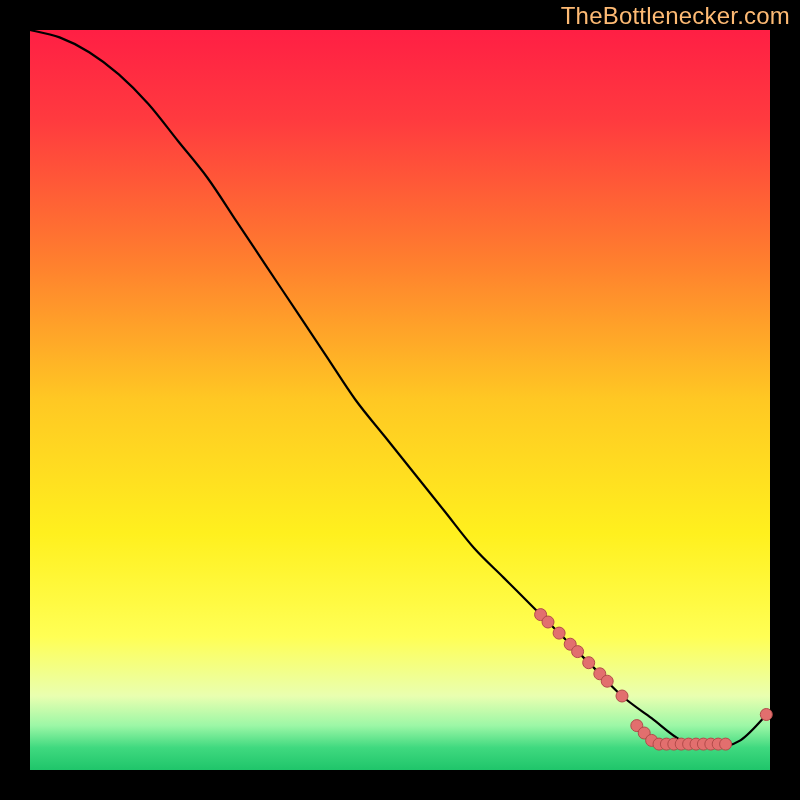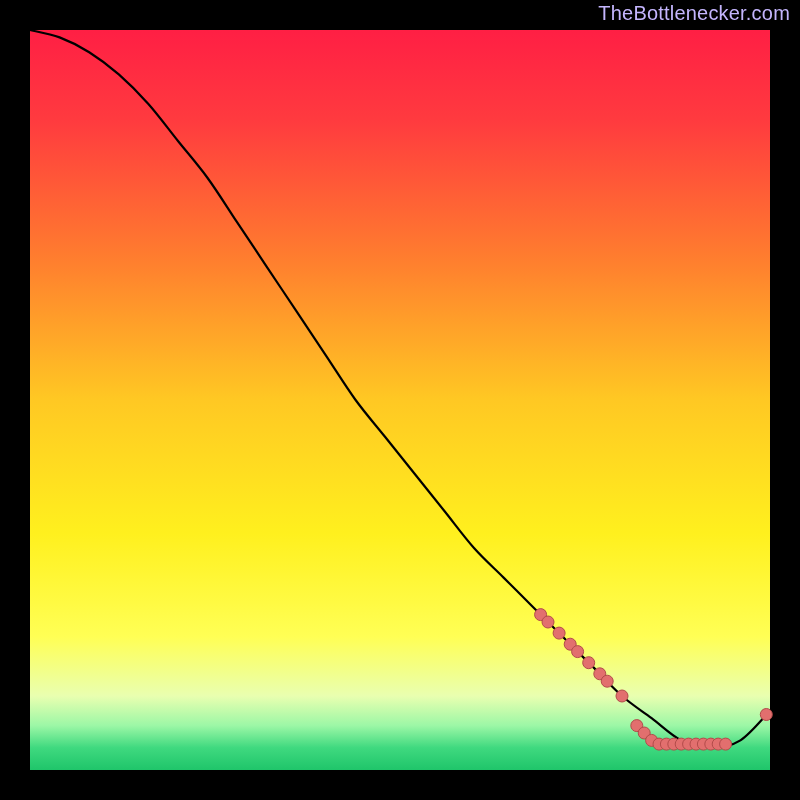--- a/index.html
+++ b/index.html
@@ -14,22 +14,22 @@
   .frame {
     position: relative;
     width: 800px;
     height: 800px;
     background: #000;
   }
   .attrib {
     position: absolute;
     top: 2px;
     right: 10px;
-    color: #c4b5fd;
-    font-size: 20px;
+    color: #fdba74;
+    font-size: 24px;
     letter-spacing: 0.2px;
     font-weight: 500;
     z-index: 50;
   }
   svg {
     position: absolute;
     top: 0;
     left: 0;
   }
 </style>

